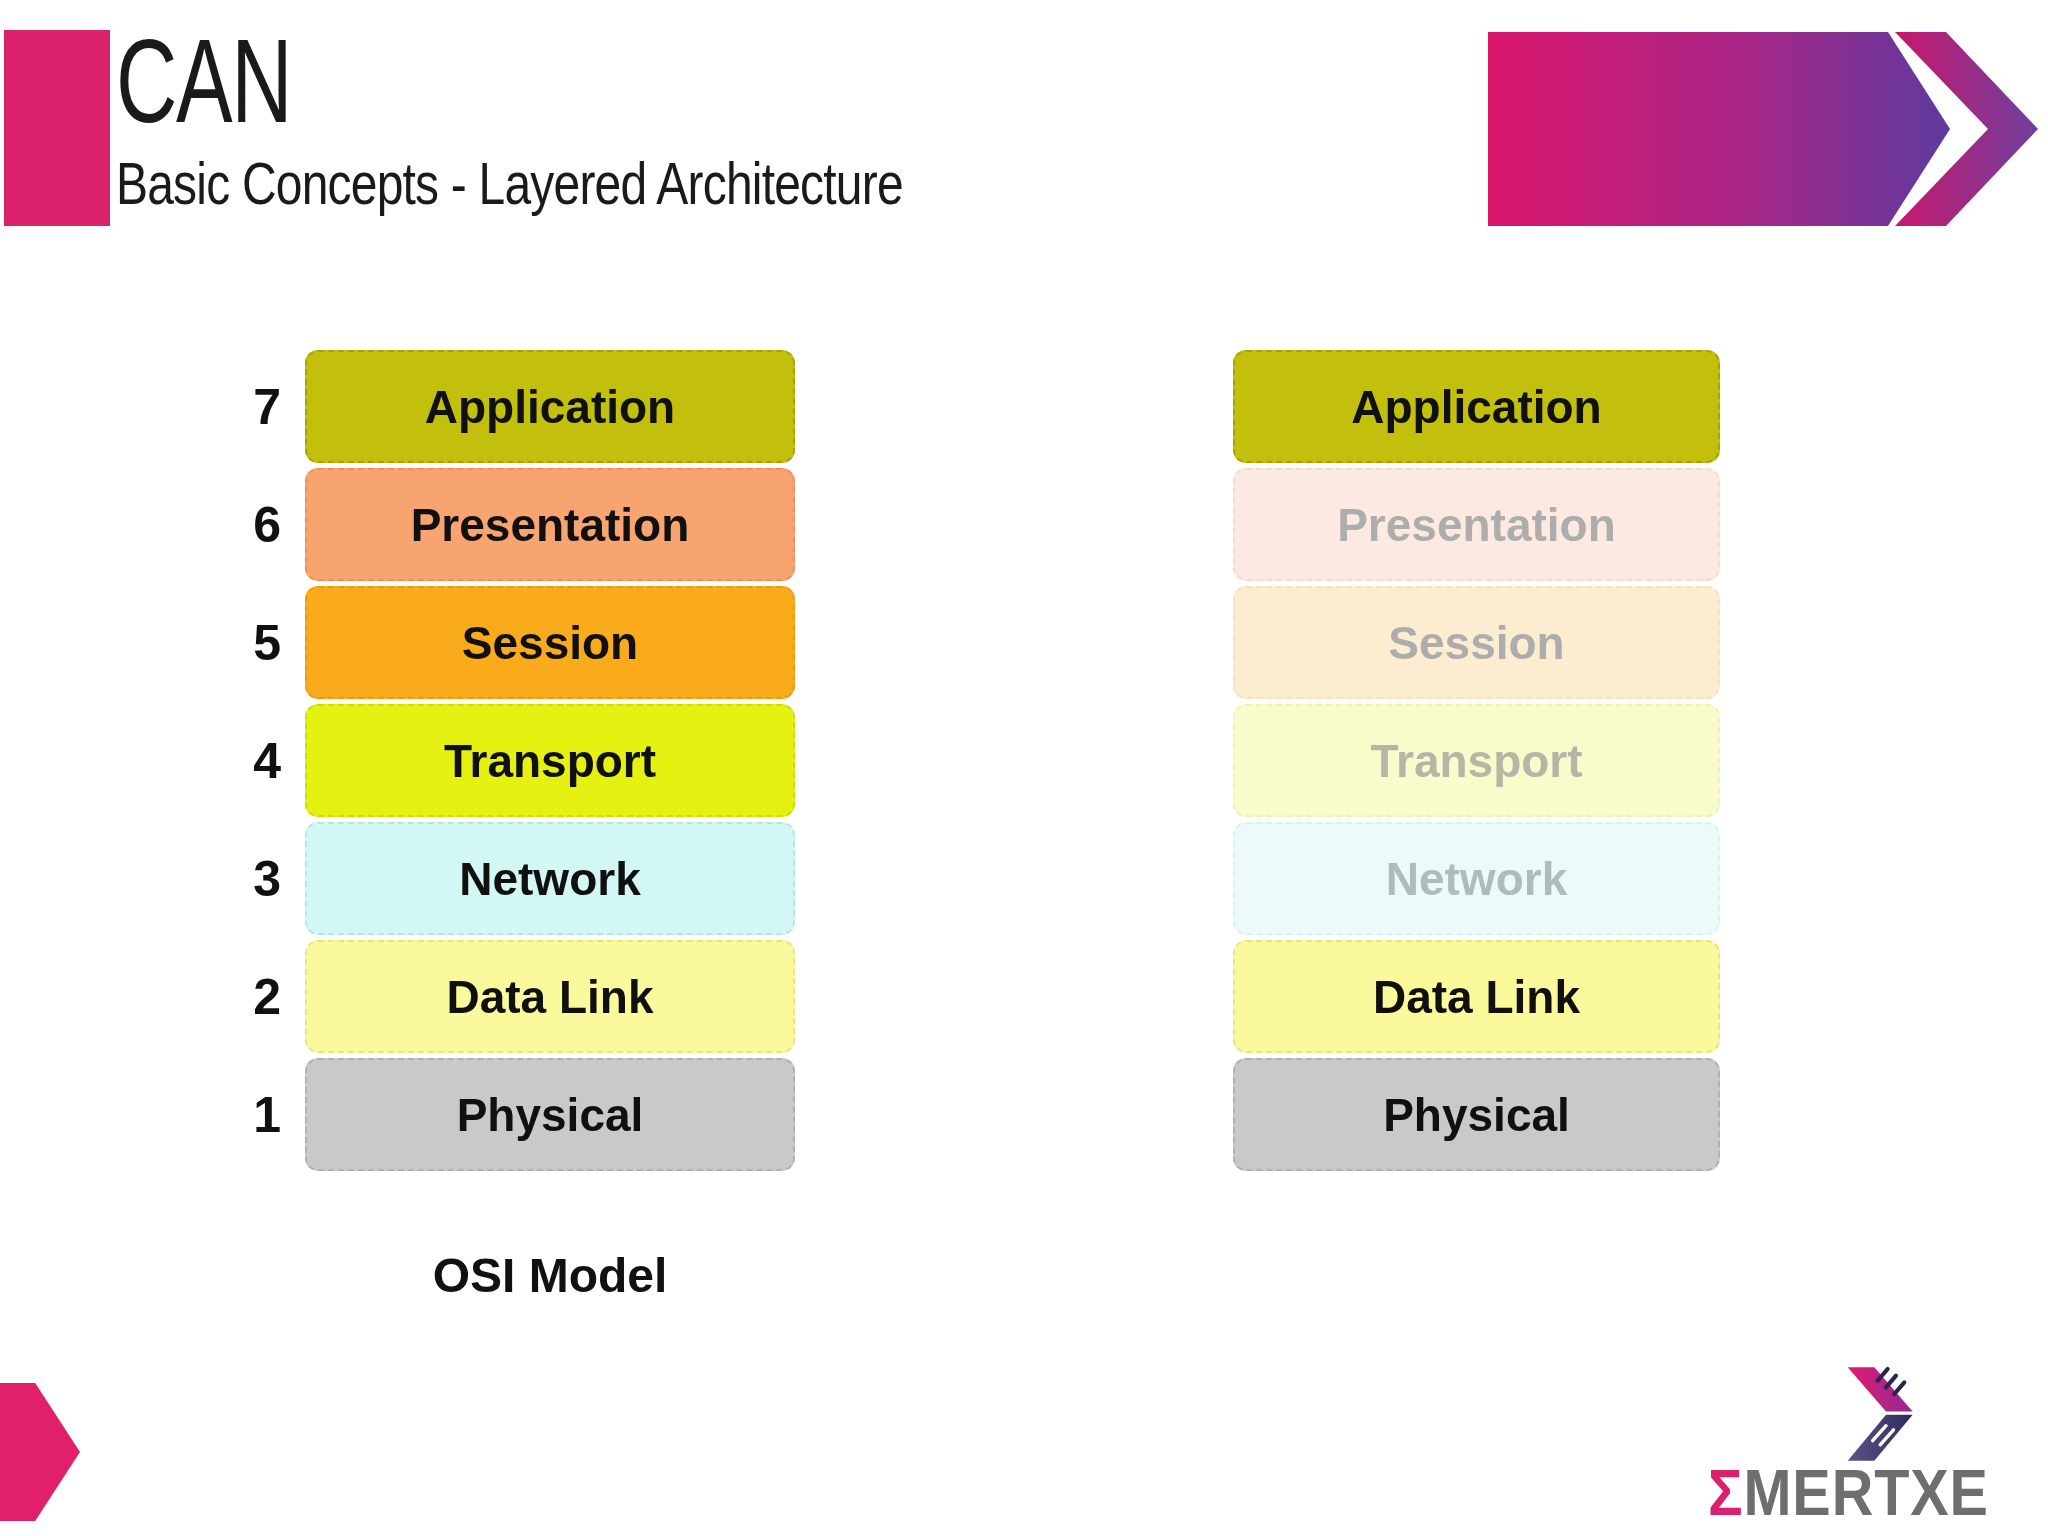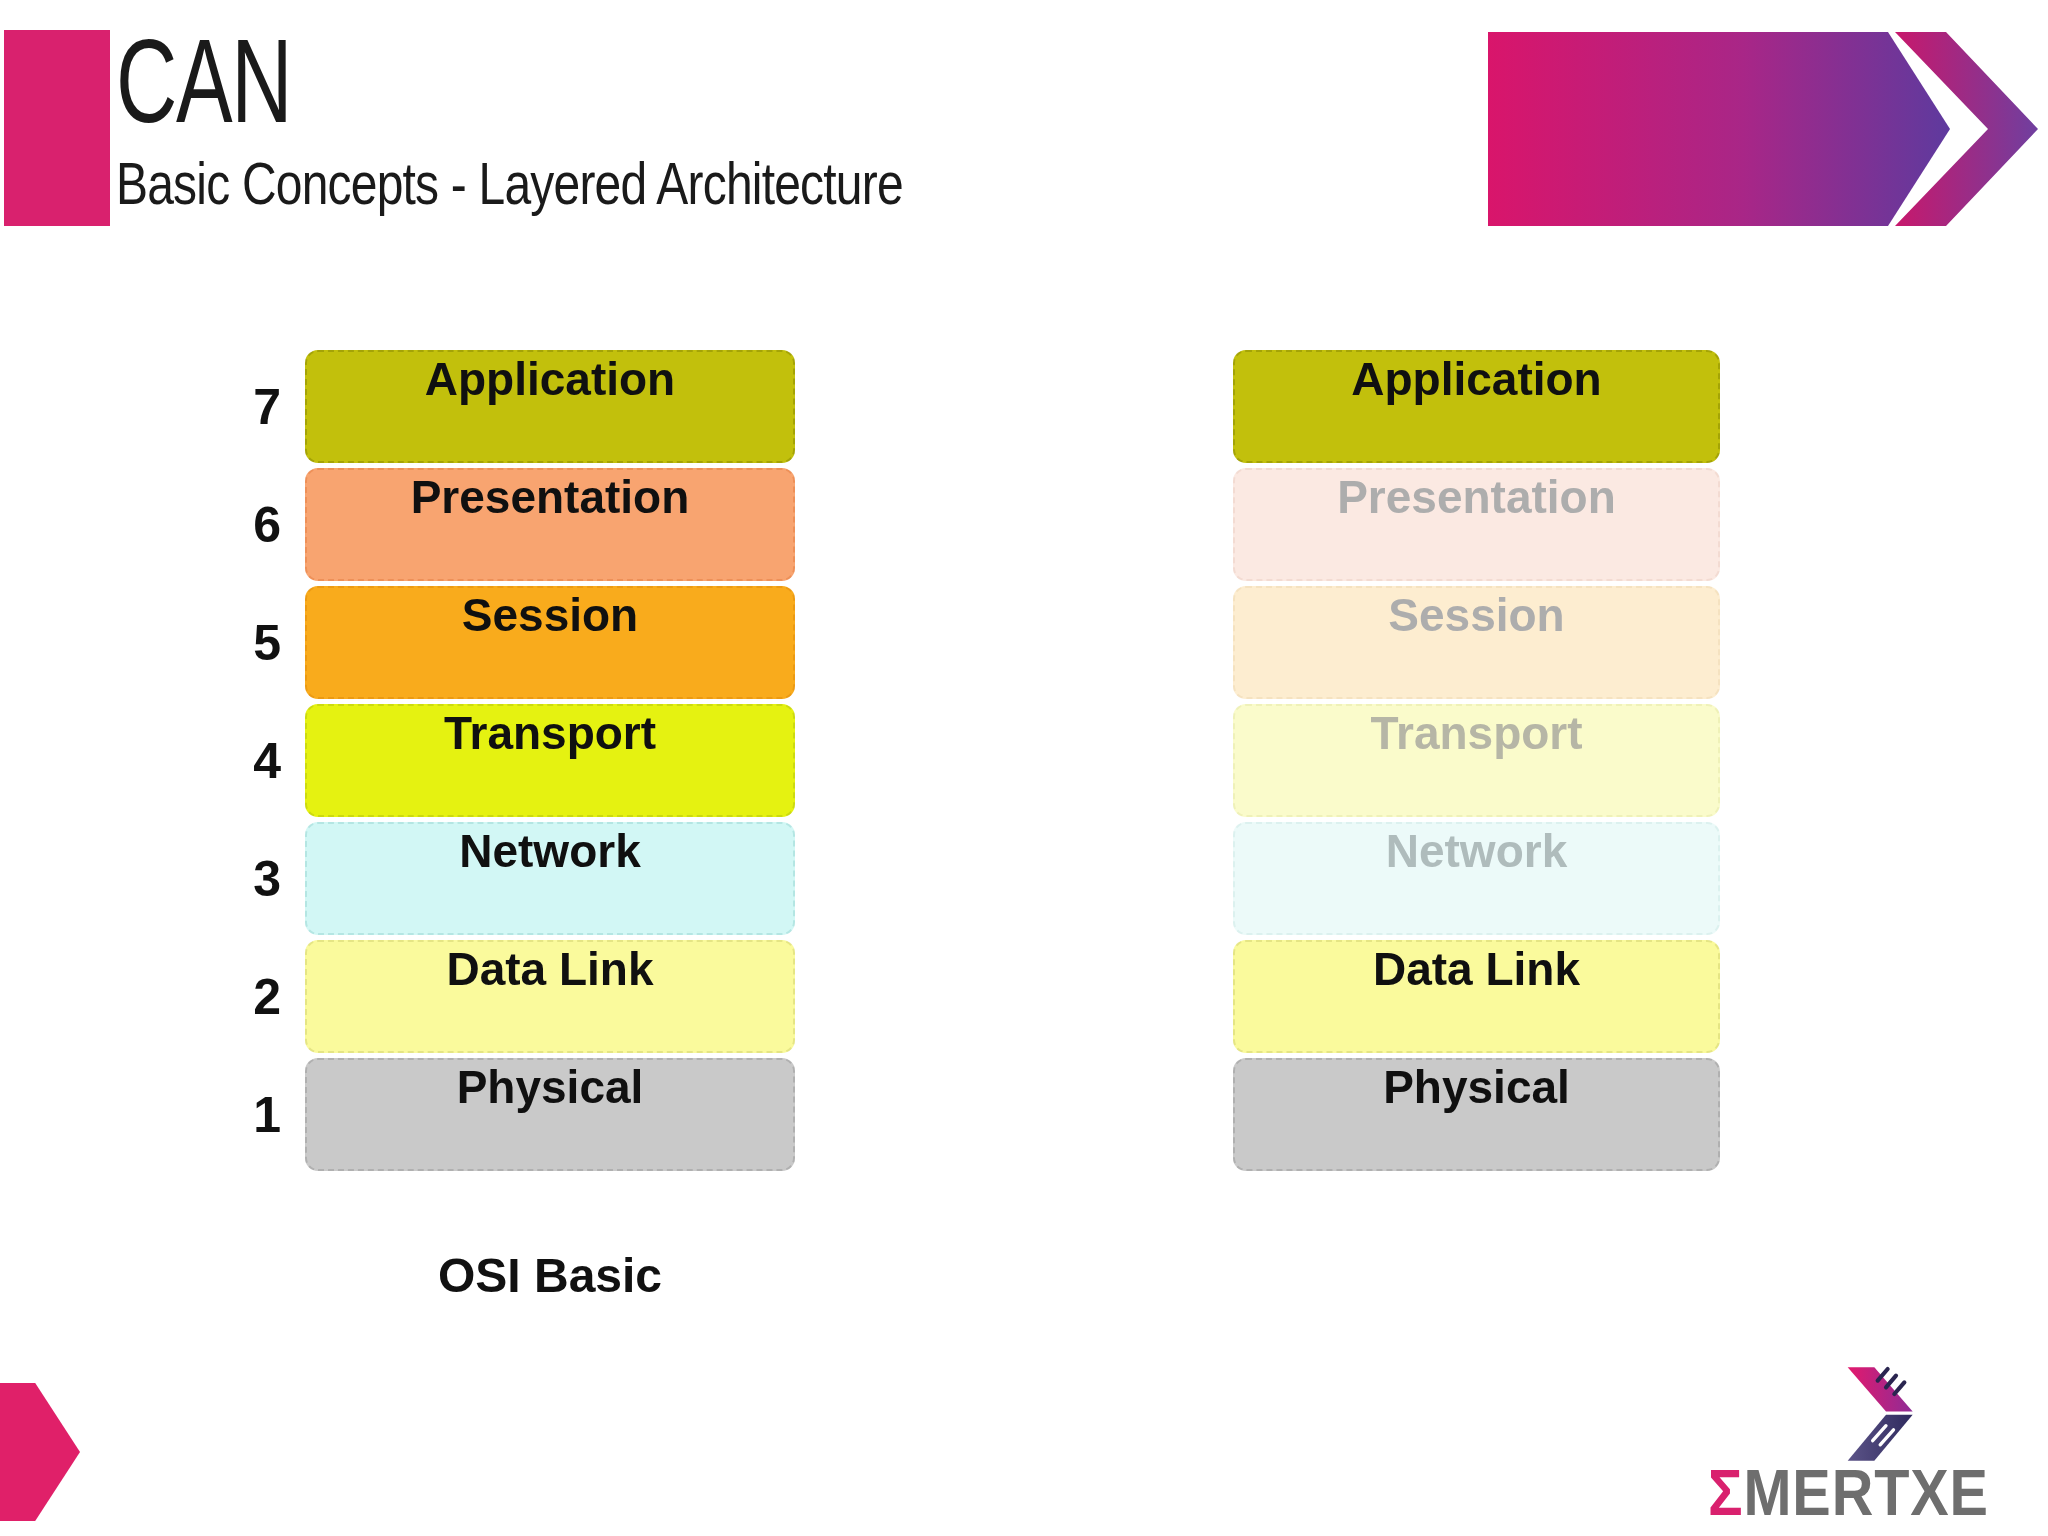--- a/index.html
+++ b/index.html
@@ -23,21 +23,21 @@
   .stack{position:absolute;display:flex;flex-direction:column;}
   .stack-left{left:245px;top:350px;width:550px;}
   .stack-right{left:1233px;top:350px;width:487px;}
   .layer-row{display:flex;align-items:center;height:113px;margin-bottom:5px;}
   .layer-num{
     width:60px;padding-right:24px;box-sizing:border-box;text-align:right;
     font-size:50px;font-weight:700;color:#111111;
   }
   .layer-box{
     flex:1;height:100%;border-radius:13px;border:2px dashed rgba(0,0,0,0.12);
-    display:flex;align-items:flex-start;justify-content:center;box-sizing:border-box;
+    display:flex;align-items:center;justify-content:center;box-sizing:border-box;
   }
   .layer-label{font-size:46px;font-weight:700;letter-spacing:0px;}
   .stack-caption{
     position:absolute;left:305px;top:1248px;width:490px;text-align:center;
     font-size:48px;font-weight:700;color:#111111;
   }
 
   
   .bottom-left-arrow{
     position:absolute;left:0px;top:1383px;width:80px;height:138px;
@@ -120,21 +120,21 @@
         </div>
       </div>
 
       <div class="layer-row">
         <div class="layer-num">1</div>
         <div class="layer-box" style="background: rgb(201, 201, 201); border-color: rgb(176, 176, 176);">
           <span class="layer-label" style="color: rgb(16, 16, 16);">Physical</span>
         </div>
       </div>
     </div>
-  <div class="stack-caption">OSI Basic</div>
+  <div class="stack-caption">OSI Model</div>
 
   <div class="stack stack-right">
 
       <div class="layer-row">
         <div class="layer-box" style="background: rgb(194, 192, 12); border-color: rgb(164, 163, 6);">
           <span class="layer-label" style="color: rgb(16, 16, 16);">Application</span>
         </div>
       </div>
 
       <div class="layer-row">

